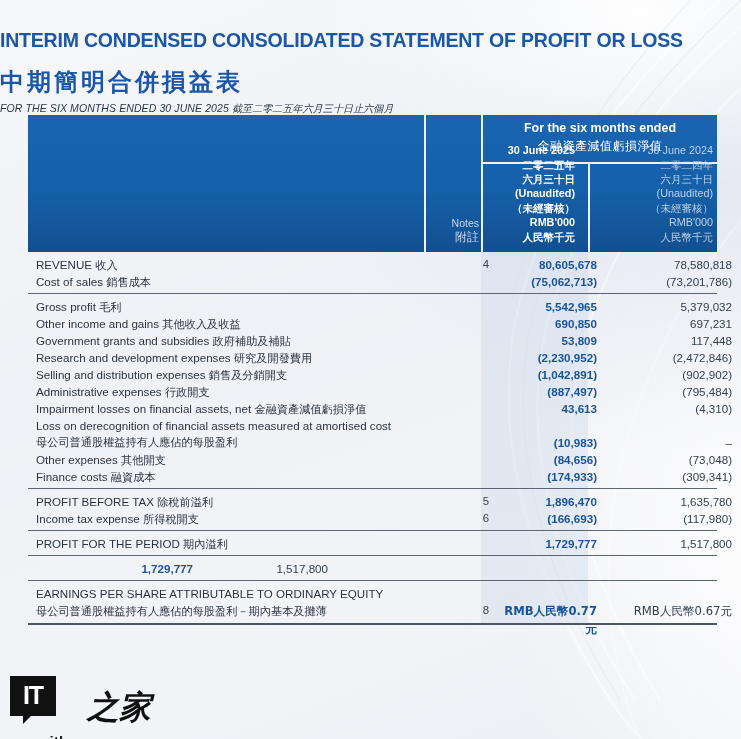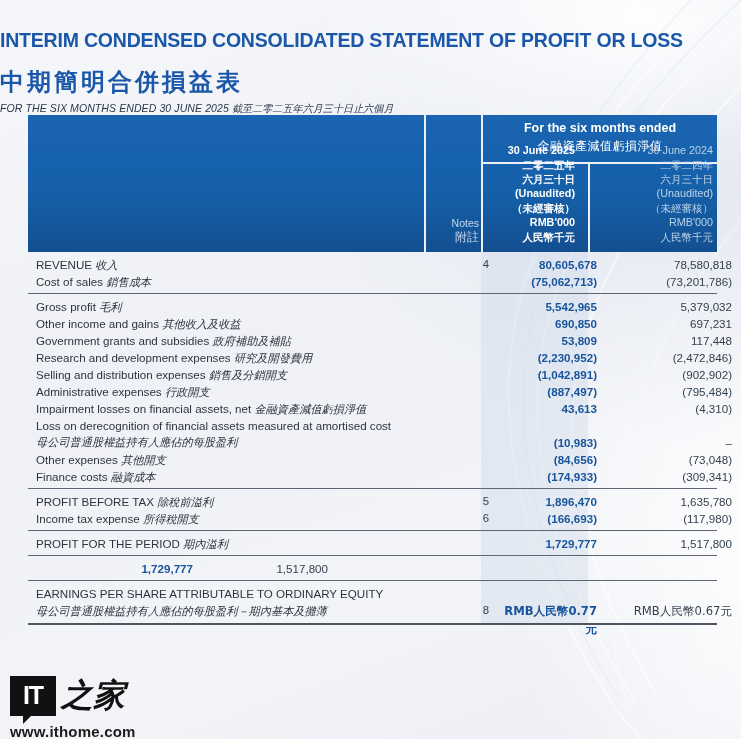--- a/index.html
+++ b/index.html
@@ -206,21 +206,20 @@
 
   .lbl {
     flex: 0 0 396px;
     padding-left: 8px;
     white-space: nowrap;
     overflow: hidden;
   }
   .lbl .zh {
     font-family: "DejaVu Sans", sans-serif;
     font-size: 11.2px;
-    font-style: italic;
   }
   .lbl.indent { padding-left: 22px; }
   .lbl .l2 { display: block; }
 
   .note {
     flex: 0 0 57px;
     text-align: right;
     padding-right: 10px;
     color: #39414d;
     font-size: 11.4px;
@@ -261,21 +260,21 @@
     z-index: 1;
   }
 
   
   .watermark {
     position: absolute;
     left: 10px;
     top: 676px;
     z-index: 3;
   }
-  .wm-row { display: flex; align-items: flex-start; }
+  .wm-row { display: flex; align-items: flex-start; gap: 26px; }
   .wm-badge {
     width: 46px;
     height: 40px;
     background: #111111;
     color: #ffffff;
     font-weight: bold;
     font-size: 25px;
     line-height: 38px;
     text-align: center;
     letter-spacing: -1px;
@@ -293,20 +292,21 @@
     border-bottom: 9px solid transparent;
   }
   .wm-zh {
     margin-left: 5px;
     font-size: 32px;
     line-height: 38px;
     color: #111111;
     font-family: "DejaVu Serif", serif;
     font-weight: bold;
     font-style: italic;
+    margin-top: 12px;
   }
   .wm-url {
     margin-top: 7px;
     font-size: 15px;
     font-weight: bold;
     color: #1c1c1c;
     letter-spacing: 0.2px;
   }
 </style>
 </head>

